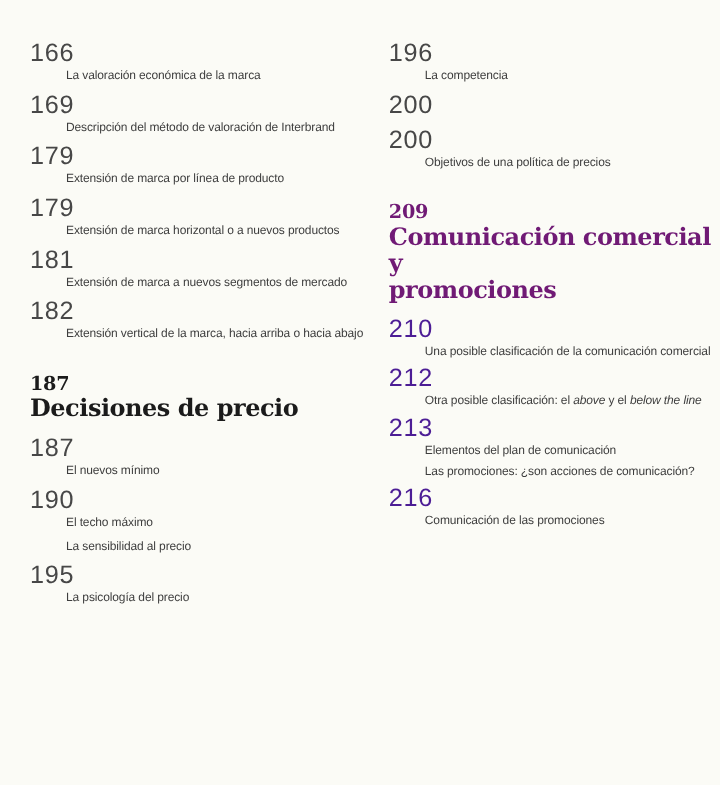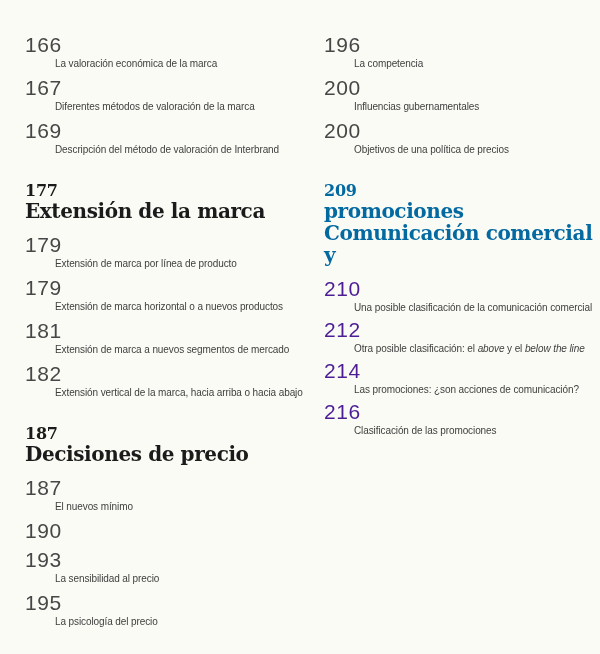--- a/index.html
+++ b/index.html
@@ -55,48 +55,40 @@
     font-family: "DejaVu Serif", serif;
     font-weight: bold;
     font-size: 20px;
     line-height: 22px;
     color: #1b1b1b;
     letter-spacing: -0.4px;
   }
   .ch-title .line { display: block; }
 
   .chapter.muted .ch-num,
-  .chapter.muted .ch-title { color: #0369a1; }
+  .chapter.muted .ch-title { color: #701a75; }
   .entry.muted-num .num { color: #4c1d95; }
   .col-right .muted-num { margin-bottom: 5px; }
 </style>
 </head>
 <body>
 
 <div class="page">
 
   <div class="col col-left">
 
     <div class="entry">
       <div class="num">166</div>
       <div class="title">La valoración económica de la marca</div>
     </div>
     <div class="entry">
-      <div class="num">167</div>
-      <div class="title">Diferentes métodos de valoración de la marca</div>
-    </div>
-    <div class="entry">
       <div class="num">169</div>
       <div class="title">Descripción del método de valoración de Interbrand</div>
     </div>
 
-    <div class="chapter">
-      <div class="ch-num">177</div>
-      <div class="ch-title">Extensión de la marca</div>
-    </div>
 
     <div class="entry">
       <div class="num">179</div>
       <div class="title">Extensión de marca por línea de producto</div>
     </div>
     <div class="entry">
       <div class="num">179</div>
       <div class="title">Extensión de marca horizontal o a nuevos productos</div>
     </div>
     <div class="entry">
@@ -112,68 +104,70 @@
       <div class="ch-num">187</div>
       <div class="ch-title">Decisiones de precio</div>
     </div>
 
     <div class="entry">
       <div class="num">187</div>
       <div class="title">El nuevos mínimo</div>
     </div>
     <div class="entry">
       <div class="num">190</div>
+      <div class="title">El techo máximo</div>
     </div>
     <div class="entry">
-      <div class="num">193</div>
       <div class="title">La sensibilidad al precio</div>
     </div>
     <div class="entry">
       <div class="num">195</div>
       <div class="title">La psicología del precio</div>
     </div>
 
   </div>
 
   <div class="col col-right">
 
     <div class="entry">
       <div class="num">196</div>
       <div class="title">La competencia</div>
     </div>
     <div class="entry">
       <div class="num">200</div>
-      <div class="title">Influencias gubernamentales</div>
     </div>
     <div class="entry">
       <div class="num">200</div>
       <div class="title">Objetivos de una política de precios</div>
     </div>
 
     <div class="chapter muted">
       <div class="ch-num">209</div>
       <div class="ch-title">
+        <span class="line">Comunicación comercial y</span>
         <span class="line">promociones</span>
-        <span class="line">Comunicación comercial y</span>
       </div>
     </div>
 
     <div class="entry muted-num">
       <div class="num">210</div>
       <div class="title">Una posible clasificación de la comunicación comercial</div>
     </div>
     <div class="entry muted-num">
       <div class="num">212</div>
       <div class="title">
         <span>Otra posible clasificación: el </span><span class="it">above</span><span> y el </span><span class="it">below the line</span>
       </div>
     </div>
     <div class="entry muted-num">
-      <div class="num">214</div>
+      <div class="num">213</div>
+      <div class="title">Elementos del plan de comunicación</div>
+    </div>
+    <div class="entry muted-num">
       <div class="title">Las promociones: ¿son acciones de comunicación?</div>
     </div>
     <div class="entry muted-num">
       <div class="num">216</div>
-      <div class="title">Clasificación de las promociones</div>
+      <div class="title">Comunicación de las promociones</div>
     </div>
 
   </div>
 </div>
 
 </body></html>

